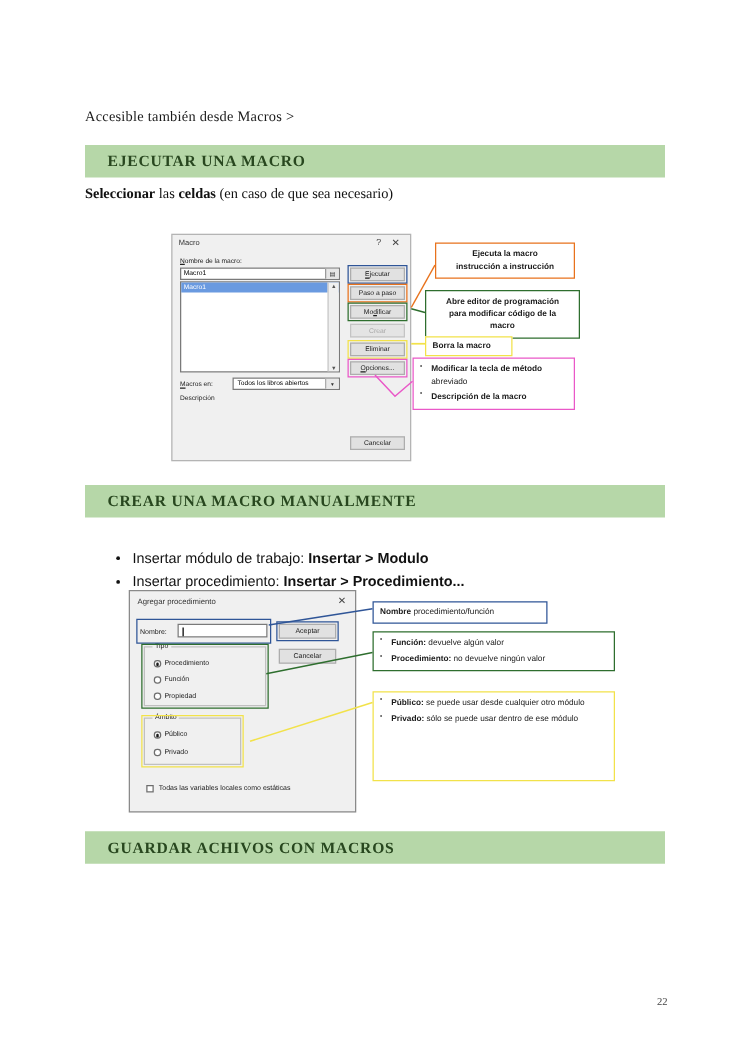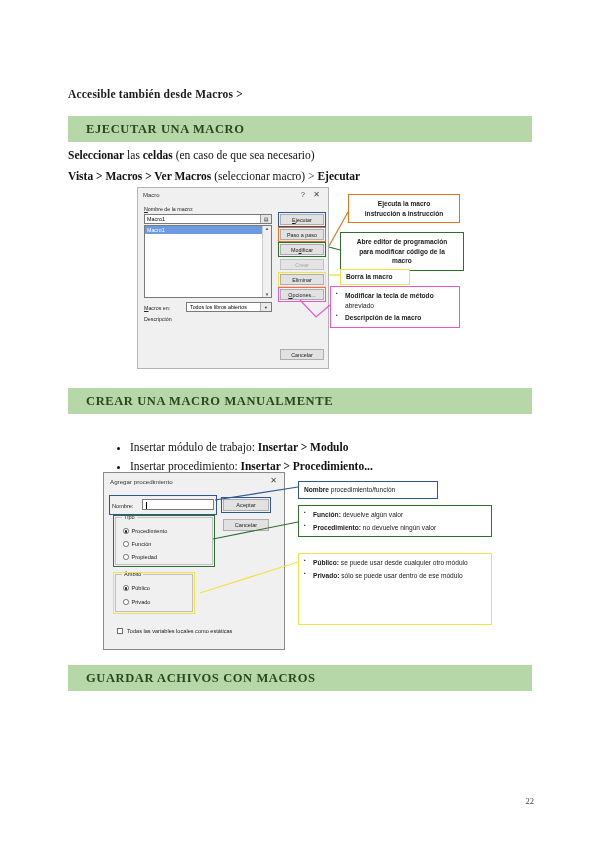--- a/index.html
+++ b/index.html
@@ -27,21 +27,21 @@
   
   .topline {
     position: absolute;
     left: 68px; top: 88px;
     display: flex;
     align-items: center;
     gap: 6px;
   }
   .topline-text {
     font-family: "Liberation Serif", serif;
-    font-weight: bold;
+    font-weight: normal;
     font-size: 11.5px;
     color: #1a1a1a;
     letter-spacing: .2px;
     text-align: right;
   }
   .stop-btn {
     display: flex;
     align-items: center;
     gap: 7px;
     background: #d9d9d9;
@@ -88,22 +88,22 @@
   .para {
     position: absolute;
     left: 68px;
     font-family: "Liberation Serif", serif;
     font-size: 11.5px;
     color: #111;
     white-space: nowrap;
   }
   .bullets {
     position: absolute;
-    left: 112px;
-    font-family: Liberation Serif, serif;
+    left: 88px;
+    font-family: Liberation Sans, sans-serif;
     font-size: 11.5px;
     color: #111;
   }
   .bullets li { margin-bottom: 7px; white-space: nowrap; }
   ul.bullets { margin: 0; padding-left: 18px; list-style: disc; }
   .accent-green { color: #5c9b45; font-weight: bold; }
 
   
   .macro-dialog {
     position: absolute;
@@ -295,23 +295,20 @@
   <div class="topline">
     <span class="topline-text">Accesible también desde Macros &gt;</span>
   </div>
 
   <div class="section-head" style="top:116px;">
     <span>EJECUTAR UNA MACRO</span>
   </div>
 
   <div class="para" style="top:149px;">
     <span class="b">Seleccionar</span> las <span class="b">celdas</span> (en caso de que sea necesario)
-  </div>
-  <div class="para" style="top:170px;">
-    <span class="b">Vista &gt; Macros &gt; Ver Macros</span> (seleccionar macro) &gt; <span class="b">Ejecutar</span>
   </div>
 
   <div class="macro-dialog">
     <span class="md-title">Macro</span>
     <span class="md-help">?</span>
     <span class="md-close">✕</span>
 
     <span class="md-lbl" style="left:6px; top:18px;"><span class="u">N</span>ombre de la macro:</span>
 
     <div class="md-input" style="left:6px; top:26px; width:128px; height:10px;">

